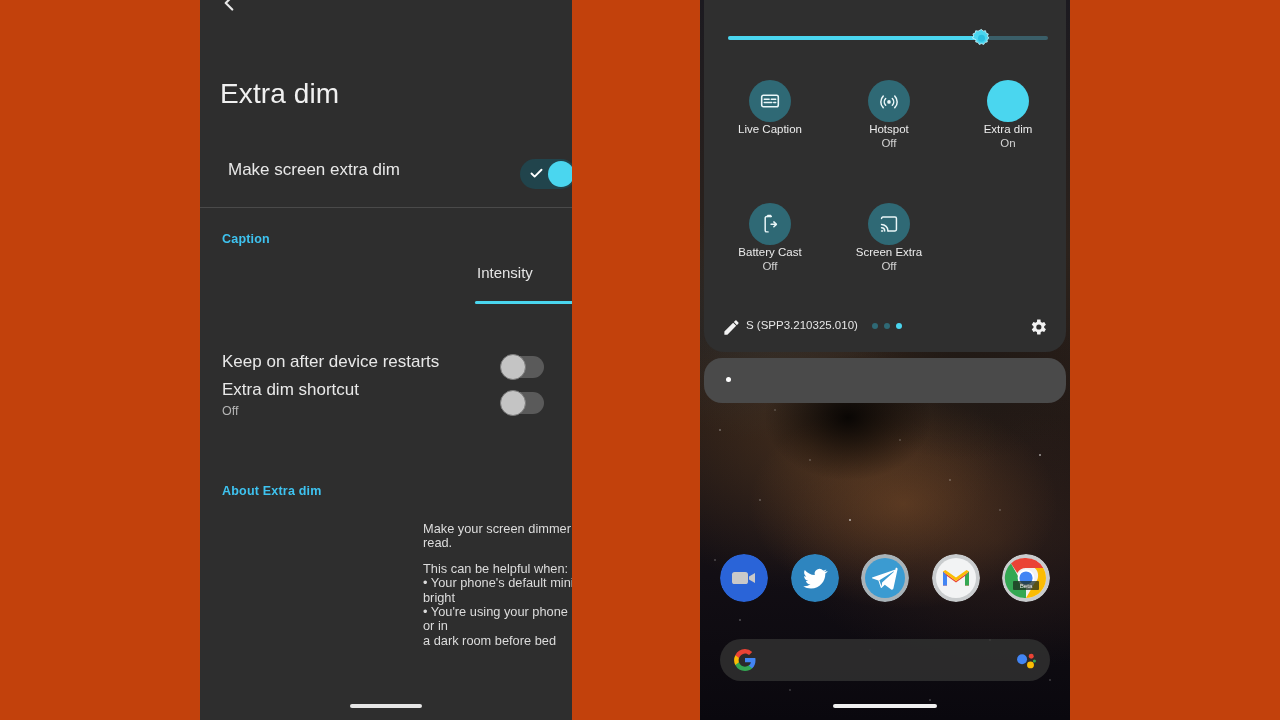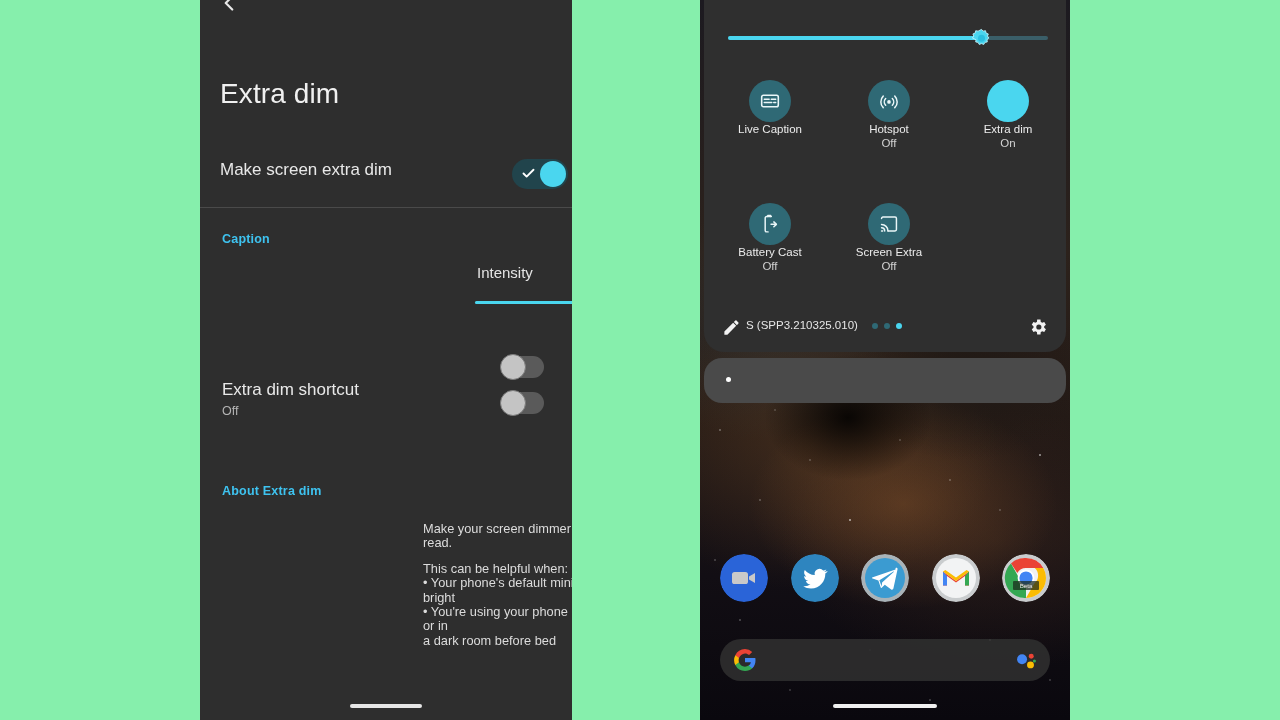--- a/index.html
+++ b/index.html
@@ -5,21 +5,21 @@
   * { box-sizing: border-box; margin: 0; padding: 0; }
   html, body {
     width: 1280px; height: 720px;
     background: #373737;
     font-family: "Liberation Sans", sans-serif;
     overflow: hidden;
   }
   #stage {
     position: relative;
     width: 1280px; height: 720px;
-    background: #86efac;
+    background: #c2410c;
   }
 
   
   #settings-panel {
     position: absolute;
     left: 200px; top: 0;
     width: 372px; height: 720px;
     background: #2e2e2e;
     overflow: hidden;
   }
@@ -36,21 +36,21 @@
     left: 20px; top: 78px;
     font-size: 28px;
     color: #f0f0f0;
     letter-spacing: .1px;
     font-weight: 400;
   }
 
   
   #main-switch-row {
     position: absolute;
-    left: 0; top: 148px;
+    left: 8px; top: 148px;
     width: 372px; height: 58px;
   }
   #main-switch-label {
     position: absolute;
     left: 20px; top: 12px;
     font-size: 17px;
     color: #e8e8e8;
   }
   #main-switch {
     position: absolute;
@@ -419,20 +419,21 @@
 
     <div id="intensity-label">Intensity</div>
 
     <div id="intensity-slider">
       <span class="track-bg"></span>
       <span class="track-fill" style="width: 187.2px;"></span>
 
     </div>
 
     <div id="row-keepon" class="pref-row">
+      <span class="pref-title">Keep on after device restarts</span>
       <span class="switch-off">
         <span class="thumb"></span>
       </span>
     </div>
 
     <div id="row-shortcut" class="pref-row">
       <span class="pref-title">Extra dim shortcut</span>
       <span class="pref-sub">Off</span>
       <span class="switch-off">
         <span class="thumb"></span>

